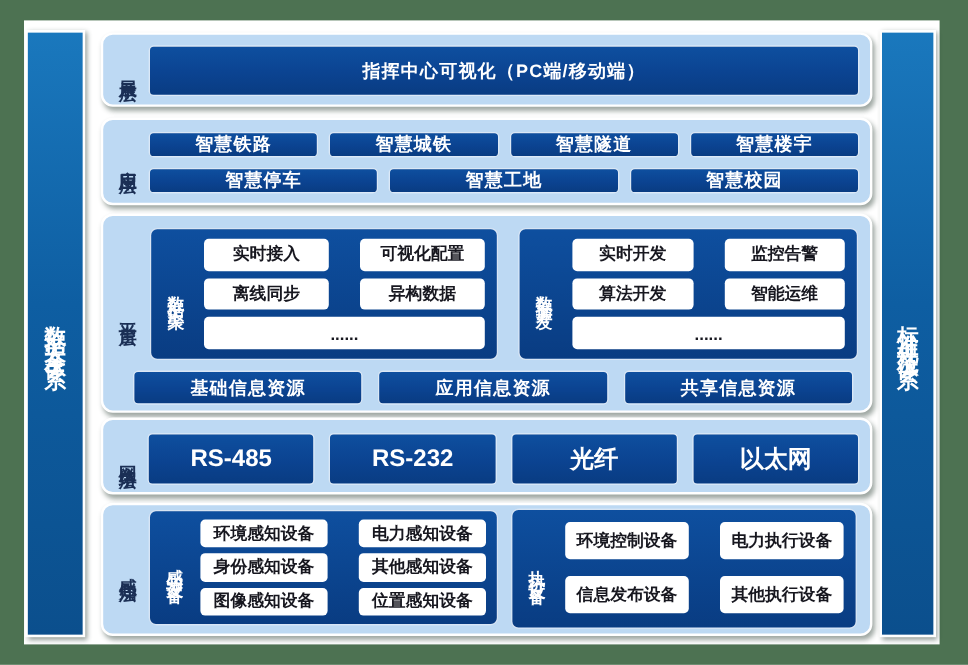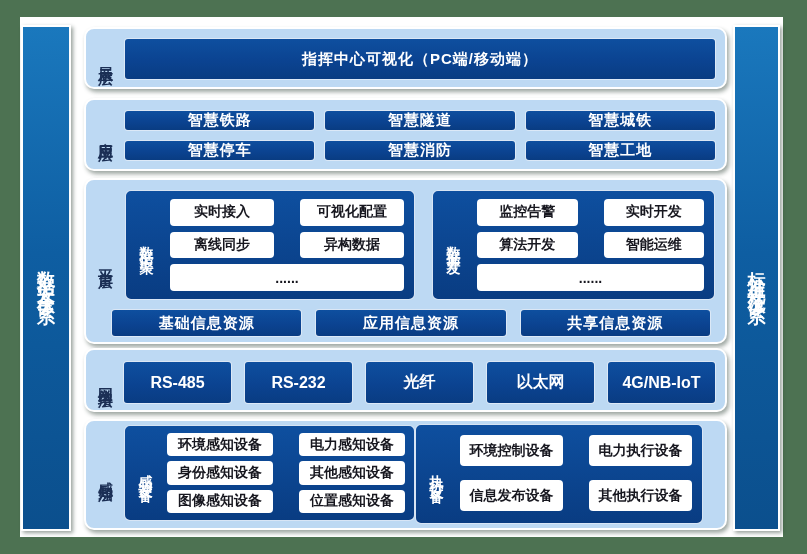--- a/index.html
+++ b/index.html
@@ -54,24 +54,24 @@
   .g-row{flex:1;display:flex;gap:26px;}
   .white-btn{flex:1;background:#ffffff;border-radius:4px;
     display:flex;align-items:center;justify-content:center;
     color:#17171f;font-size:14px;font-weight:700;}
   .g-a{left:39px;top:10px;width:290px;height:110px;}
   .g-b{left:346px;top:10px;width:283px;height:110px;}
   .res-row{position:absolute;left:25px;right:14px;top:129px;height:28px;display:flex;gap:13px;}
   .res-bar{flex:1;font-size:15px;letter-spacing:1px;}
 
   .net-row{position:absolute;left:37px;right:9px;top:11px;height:43px;display:flex;gap:12px;}
-  .net-btn{flex:1;font-size:16px;}
+  .net-btn{flex:1;font-size:20px;}
 
   .s-a{left:38px;top:4px;width:291px;height:96px;}
-  .s-b{left:329px;top:3px;width:288px;height:100px;}
+  .s-b{left:340px;top:3px;width:288px;height:100px;}
   .s-a .group-body{left:42px;right:9px;top:7px;bottom:7px;gap:5px;}
   .s-b .group-body{left:44px;right:10px;top:10px;bottom:12px;gap:14px;}
 </style>
 </head>
 <body>
 
 <div class="canvas">
   <div class="inner">
 
     <div class="pillar pillar-left">
@@ -85,27 +85,28 @@
     <div class="panel p-display">
       <div class="layer-label v-text">展示层</div>
       <div class="banner dark-box">指挥中心可视化（PC端/移动端）</div>
     </div>
 
     <div class="panel p-app">
       <div class="layer-label v-text">应用层</div>
       <div class="btn-rows">
         <div class="btn-row">
           <div class="dark-box dark-btn">智慧铁路</div>
+          <div class="dark-box dark-btn">智慧城铁</div>
           <div class="dark-box dark-btn">智慧隧道</div>
-          <div class="dark-box dark-btn">智慧城铁</div>
+          <div class="dark-box dark-btn">智慧楼宇</div>
         </div>
         <div class="btn-row">
           <div class="dark-box dark-btn">智慧停车</div>
-          <div class="dark-box dark-btn">智慧消防</div>
           <div class="dark-box dark-btn">智慧工地</div>
+          <div class="dark-box dark-btn">智慧校园</div>
         </div>
       </div>
     </div>
 
     <div class="panel p-platform">
       <div class="layer-label v-text">平台层</div>
 
       <div class="group g-a">
         <div class="group-label v-text">数据汇聚</div>
         <div class="group-body">
@@ -120,22 +121,22 @@
           <div class="g-row">
             <div class="white-btn">......</div>
           </div>
         </div>
       </div>
 
       <div class="group g-b">
         <div class="group-label v-text">数据开发</div>
         <div class="group-body">
           <div class="g-row">
+            <div class="white-btn">实时开发</div>
             <div class="white-btn">监控告警</div>
-            <div class="white-btn">实时开发</div>
           </div>
           <div class="g-row">
             <div class="white-btn">算法开发</div>
             <div class="white-btn">智能运维</div>
           </div>
           <div class="g-row">
             <div class="white-btn">......</div>
           </div>
         </div>
       </div>
@@ -147,21 +148,20 @@
       </div>
     </div>
 
     <div class="panel p-network">
       <div class="layer-label v-text">网络层</div>
       <div class="net-row">
         <div class="dark-box net-btn">RS-485</div>
         <div class="dark-box net-btn">RS-232</div>
         <div class="dark-box net-btn">光纤</div>
         <div class="dark-box net-btn">以太网</div>
-        <div class="dark-box net-btn">4G/NB-IoT</div>
       </div>
     </div>
 
     <div class="panel p-perception">
       <div class="layer-label v-text">感知层</div>
 
       <div class="group s-a">
         <div class="group-label v-text">感知设备</div>
         <div class="group-body">
           <div class="g-row">

